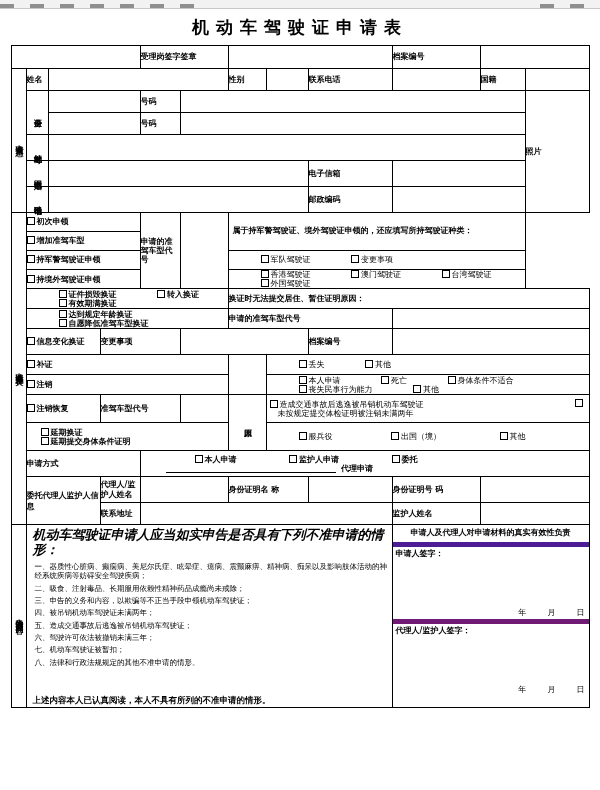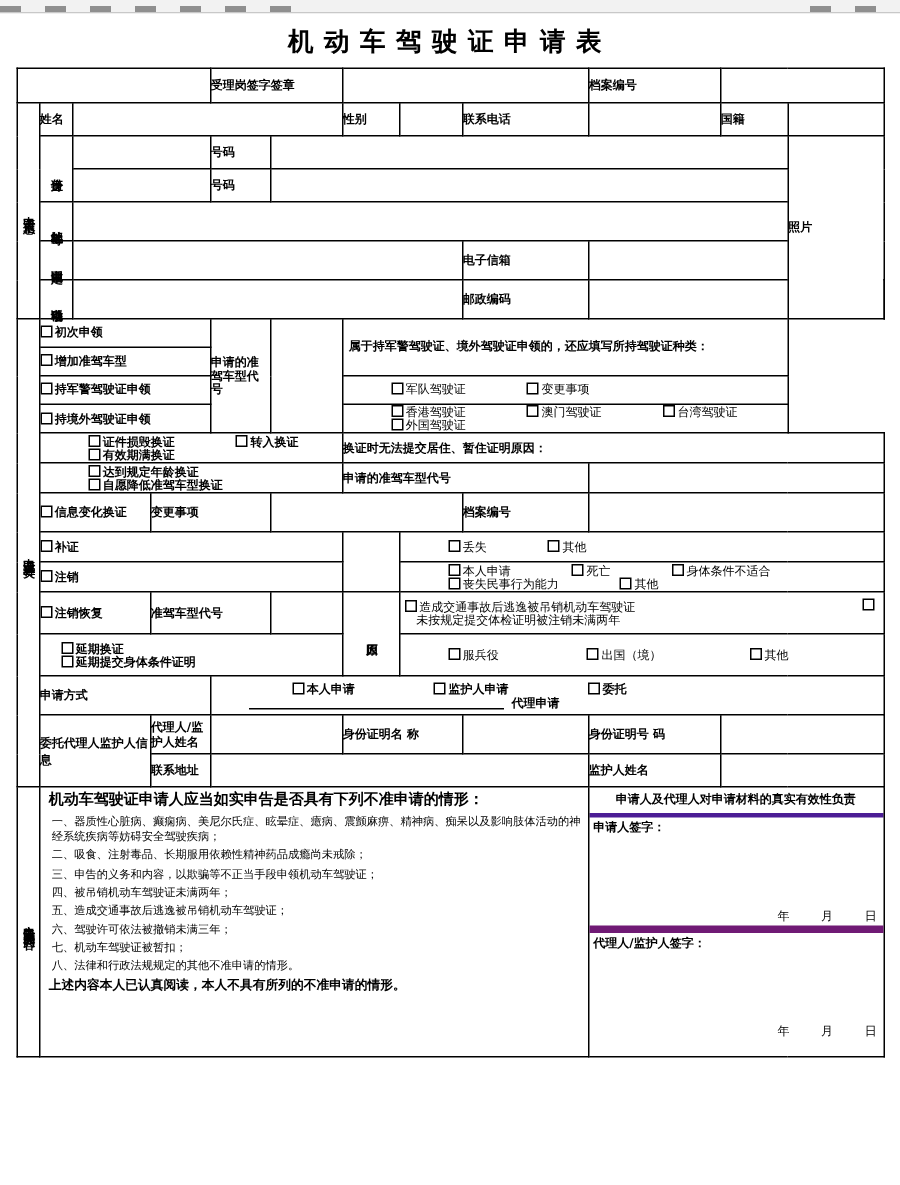--- a/index.html
+++ b/index.html
@@ -39,23 +39,23 @@
     margin-right:2px;vertical-align:-1px;background:#fff;}
   .cbi{display:inline-block;white-space:nowrap;margin-right:6px;padding-left:32px;}
 
   
   .idgrid{display:flex;width:100%;height:100%;}
   .idgrid span{flex:1;border-right:1px dashed #000;}
   .idgrid span:last-child{border-right:none;}
   .small{font-size:7px;}
 
   
-  .decl-title{font-weight:bold;font-size:10px;padding:3px 2px 2px 6px;}
+  .decl-title{font-weight:bold;font-size:13px;padding:3px 2px 2px 6px;font-style:italic;}
   .decl-item{font-size:7.5px;padding:1.5px 2px 1.5px 8px;line-height:1.25;}
-  .decl-final{font-weight:bold;font-size:8.5px;padding:3px 2px 2px 6px;}
+  .decl-final{font-weight:bold;font-size:8.5px;padding:3px 2px 2px 6px;margin-top:24px;}
   .sig-head{font-weight:bold;font-size:8px;padding:3px 2px;text-align:center;line-height:1.3;}
   .sig-label{font-weight:bold;font-size:8px;padding:2px 3px;}
   .underline-blank{display:inline-block;border-bottom:1px solid #000;
     width:170px;vertical-align:-2px;margin:0 3px;}
 </style>
 </head>
 <body>
 
 <div id="toolbar-sliver">
   <span class="tb-i"></span>
@@ -423,21 +423,21 @@
         <div class="decl-item">二、吸食、注射毒品、长期服用依赖性精神药品成瘾尚未戒除；</div>
         <div class="decl-item">三、申告的义务和内容，以欺骗等不正当手段申领机动车驾驶证；</div>
         <div class="decl-item">四、被吊销机动车驾驶证未满两年；</div>
         <div class="decl-item">五、造成交通事故后逃逸被吊销机动车驾驶证；</div>
         <div class="decl-item">六、驾驶许可依法被撤销未满三年；</div>
         <div class="decl-item">七、机动车驾驶证被暂扣；</div>
         <div class="decl-item">八、法律和行政法规规定的其他不准申请的情形。</div>
         <div class="decl-final">上述内容本人已认真阅读，本人不具有所列的不准申请的情形。</div>
       </td>
       <td colspan="4" style="vertical-align:top;padding:0">
-        <div style="border-bottom:3px solid #4c1d95" class="sig-head">申请人及代理人对申请材料的真实有效性负责</div>
+        <div style="border-bottom:5px solid #4c1d95" class="sig-head">申请人及代理人对申请材料的真实有效性负责</div>
         <div style="border-bottom:5px solid #701a75;height:72px;position:relative">
           <div class="sig-label">申请人签字：</div>
           <div style="position:absolute;bottom:2px;right:4px;font-size:8px">
             <span>年</span>
             <span style="display:inline-block;width:16px"></span>
             <span>月</span>
             <span style="display:inline-block;width:16px"></span>
             <span>日</span>
           </div>
         </div>

